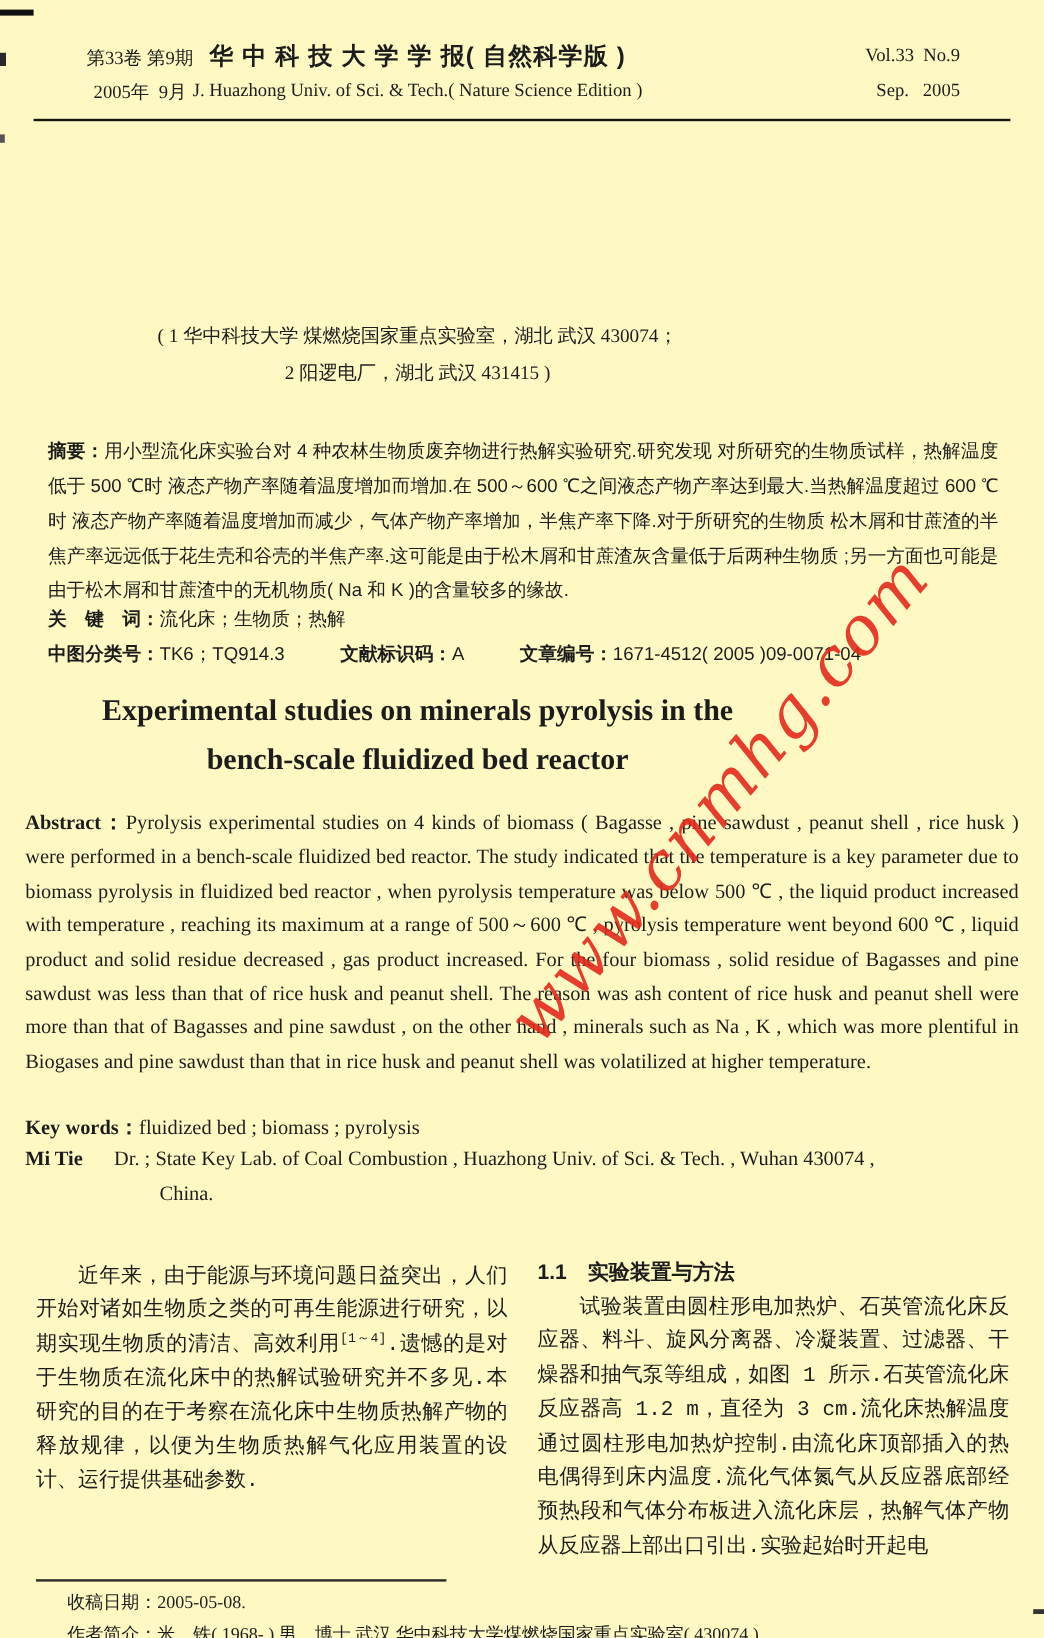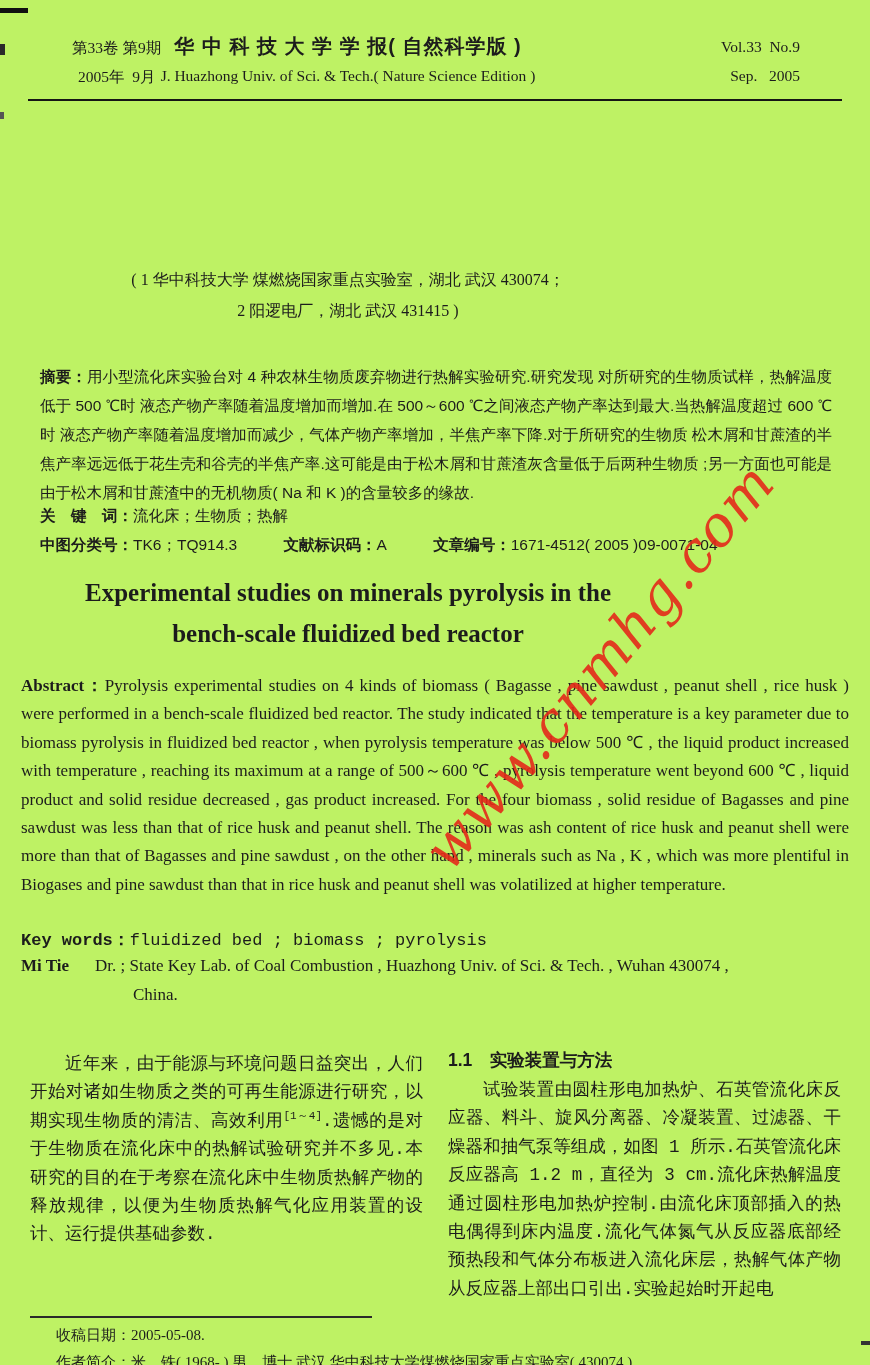--- a/index.html
+++ b/index.html
@@ -1,18 +1,18 @@
 <!DOCTYPE html>
 <html><head>
 <meta charset="utf-8">
 <style>
   html,body{margin:0;padding:0;background:#ffffff;}
   body{width:870px;height:1365px;overflow:hidden;position:relative;
        font-family:"Liberation Sans",sans-serif;color:#1c1c1c;}
-  .page{position:absolute;inset:0;width:870px;height:1365px;background:#bef264;overflow:hidden;}
+  .page{position:absolute;inset:0;width:870px;height:1365px;background:#fef9c3;overflow:hidden;}
   .abs{position:absolute;}
   .center{left:0;width:696px;text-align:center;}
   .serif{font-family:"Liberation Serif",serif;}
   .sans{font-family:"Liberation Sans",sans-serif;}
   .pre{white-space:pre;}
 
   
   .hdr-l1{left:72px;top:38px;font-size:15.5px;}
   .hdr-c1{top:33px;font-size:20px;font-weight:700;letter-spacing:1px;}
   .hdr-r1{right:70px;top:38px;font-size:15.5px;}
@@ -31,21 +31,21 @@
   .abs-cn{left:40px;top:362px;width:792px;font-size:15.5px;line-height:29px;text-align:justify;}
   .kw-cn{left:40px;top:506px;width:792px;font-size:15.5px;}
   .meta-line{left:40px;top:535px;width:792px;font-size:15.5px;}
   .meta-line .gap{margin-right:42px;}
   b.lbl{font-weight:700;}
 
   
   .title-en{top:572px;font-size:25px;font-weight:700;line-height:41px;}
   .authors-en{top:646px;font-size:18px;font-style:italic;}
   .abs-en{left:21px;top:672px;width:828px;font-size:17px;line-height:28.4px;text-align:justify;}
-  .kw-en{left:21px;top:928px;width:828px;font-size:17px;font-family:Liberation Mono, monospace;}
+  .kw-en{left:21px;top:928px;width:828px;font-size:17px;}
   .bio-en1{left:21px;top:956px;width:828px;font-size:17px;}
   .bio-en1 .bio-name{font-weight:700;margin-right:26px;}
   .bio-en2{left:133px;top:985px;width:700px;font-size:17px;}
 
   
   .col-left{left:30px;top:1050px;width:393px;}
   .col-right{left:448px;top:1036px;width:393px;}
   .sec1-h{font-size:21px;font-weight:700;letter-spacing:1px;margin:0 0 26px 0;}
   .sec11-h{font-size:17.5px;font-weight:700;margin:12px 0 4px 0;}
   .col-p{font-size:17.5px;line-height:28.4px;text-align:justify;text-indent:2em;margin:0;font-family:Liberation Mono, monospace;}

